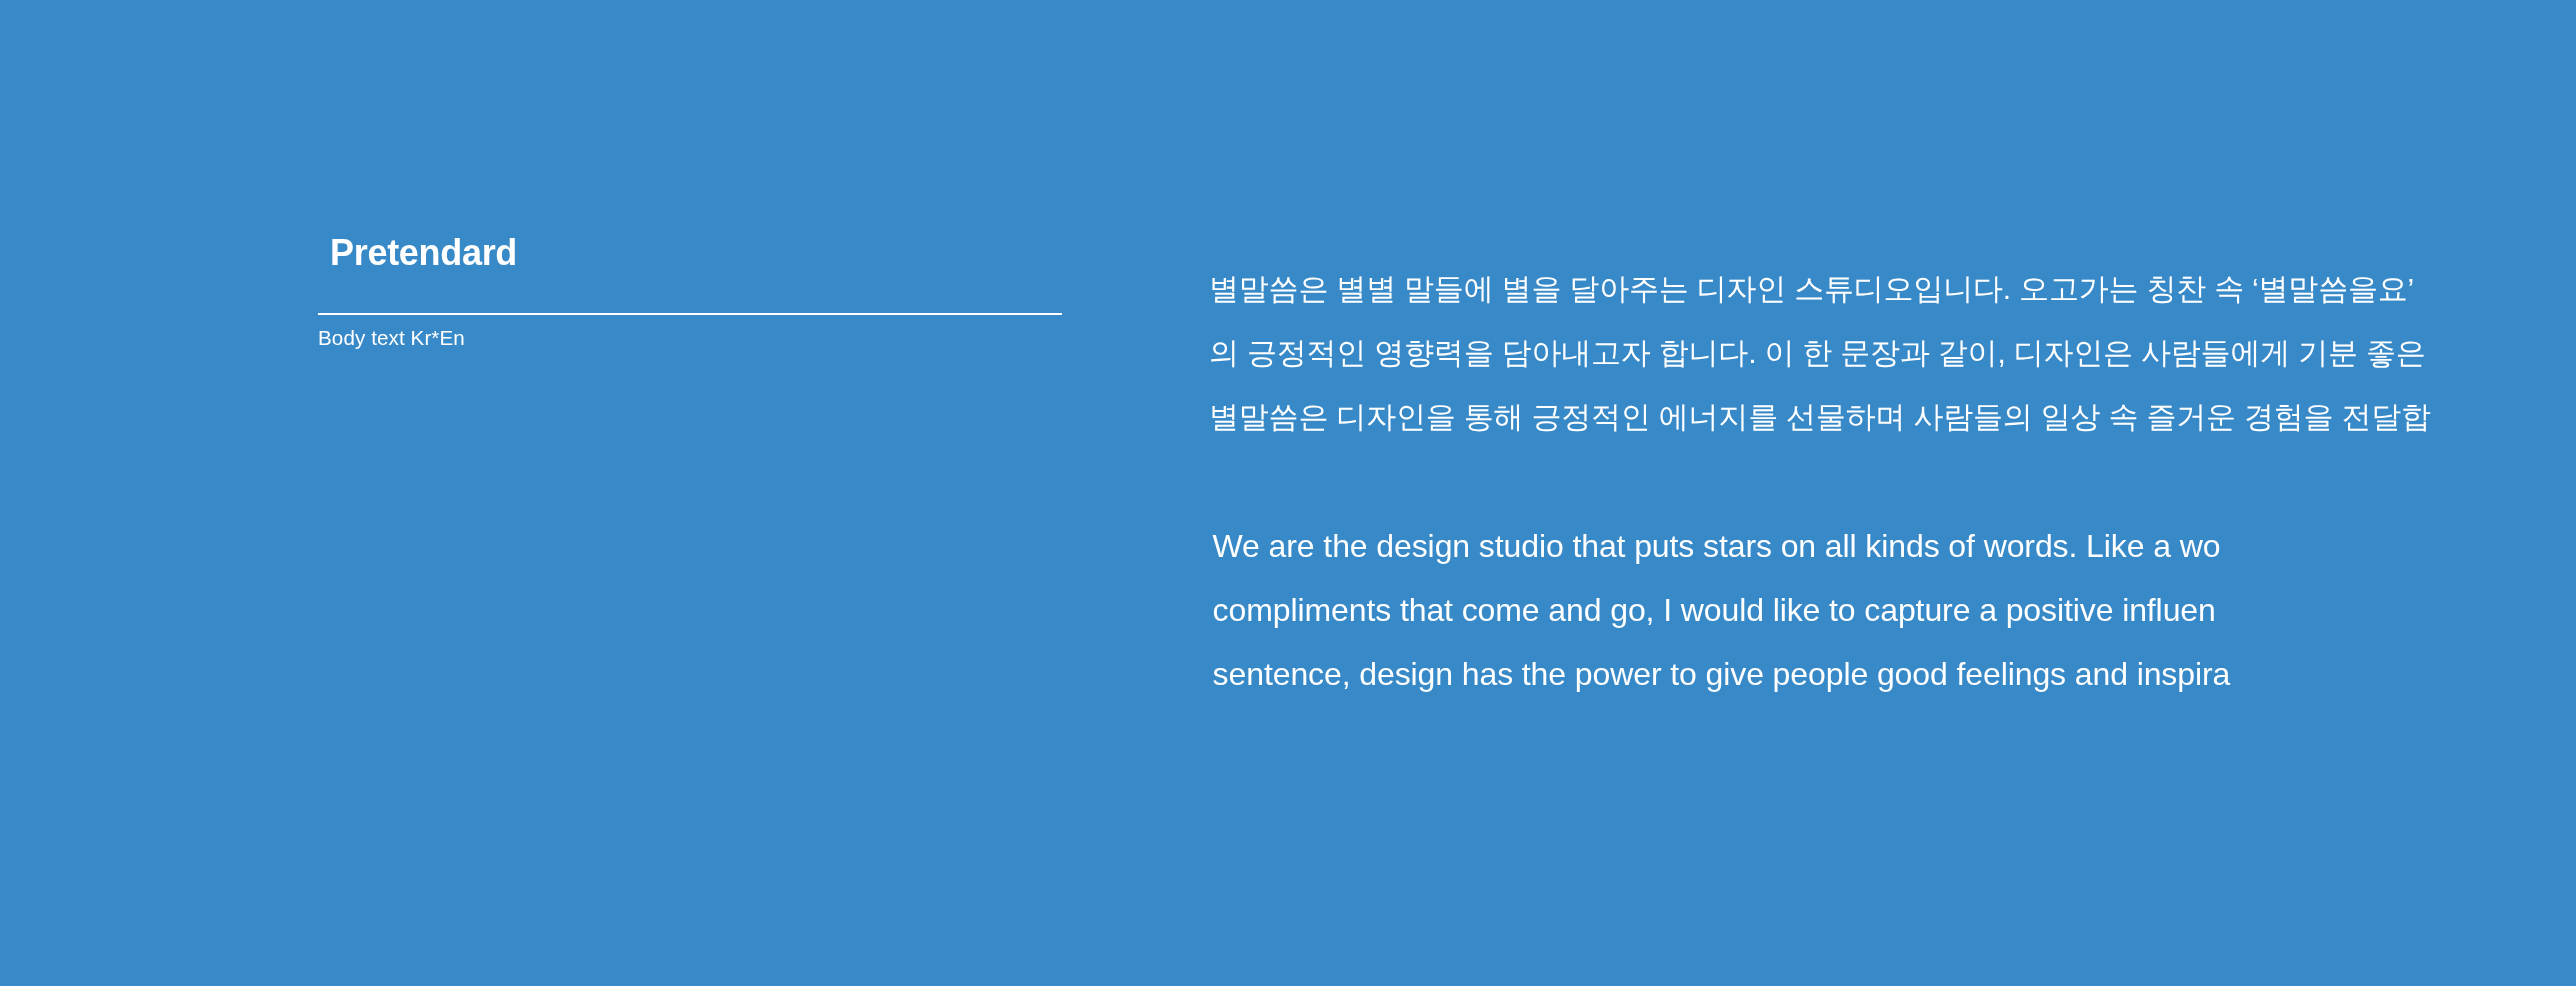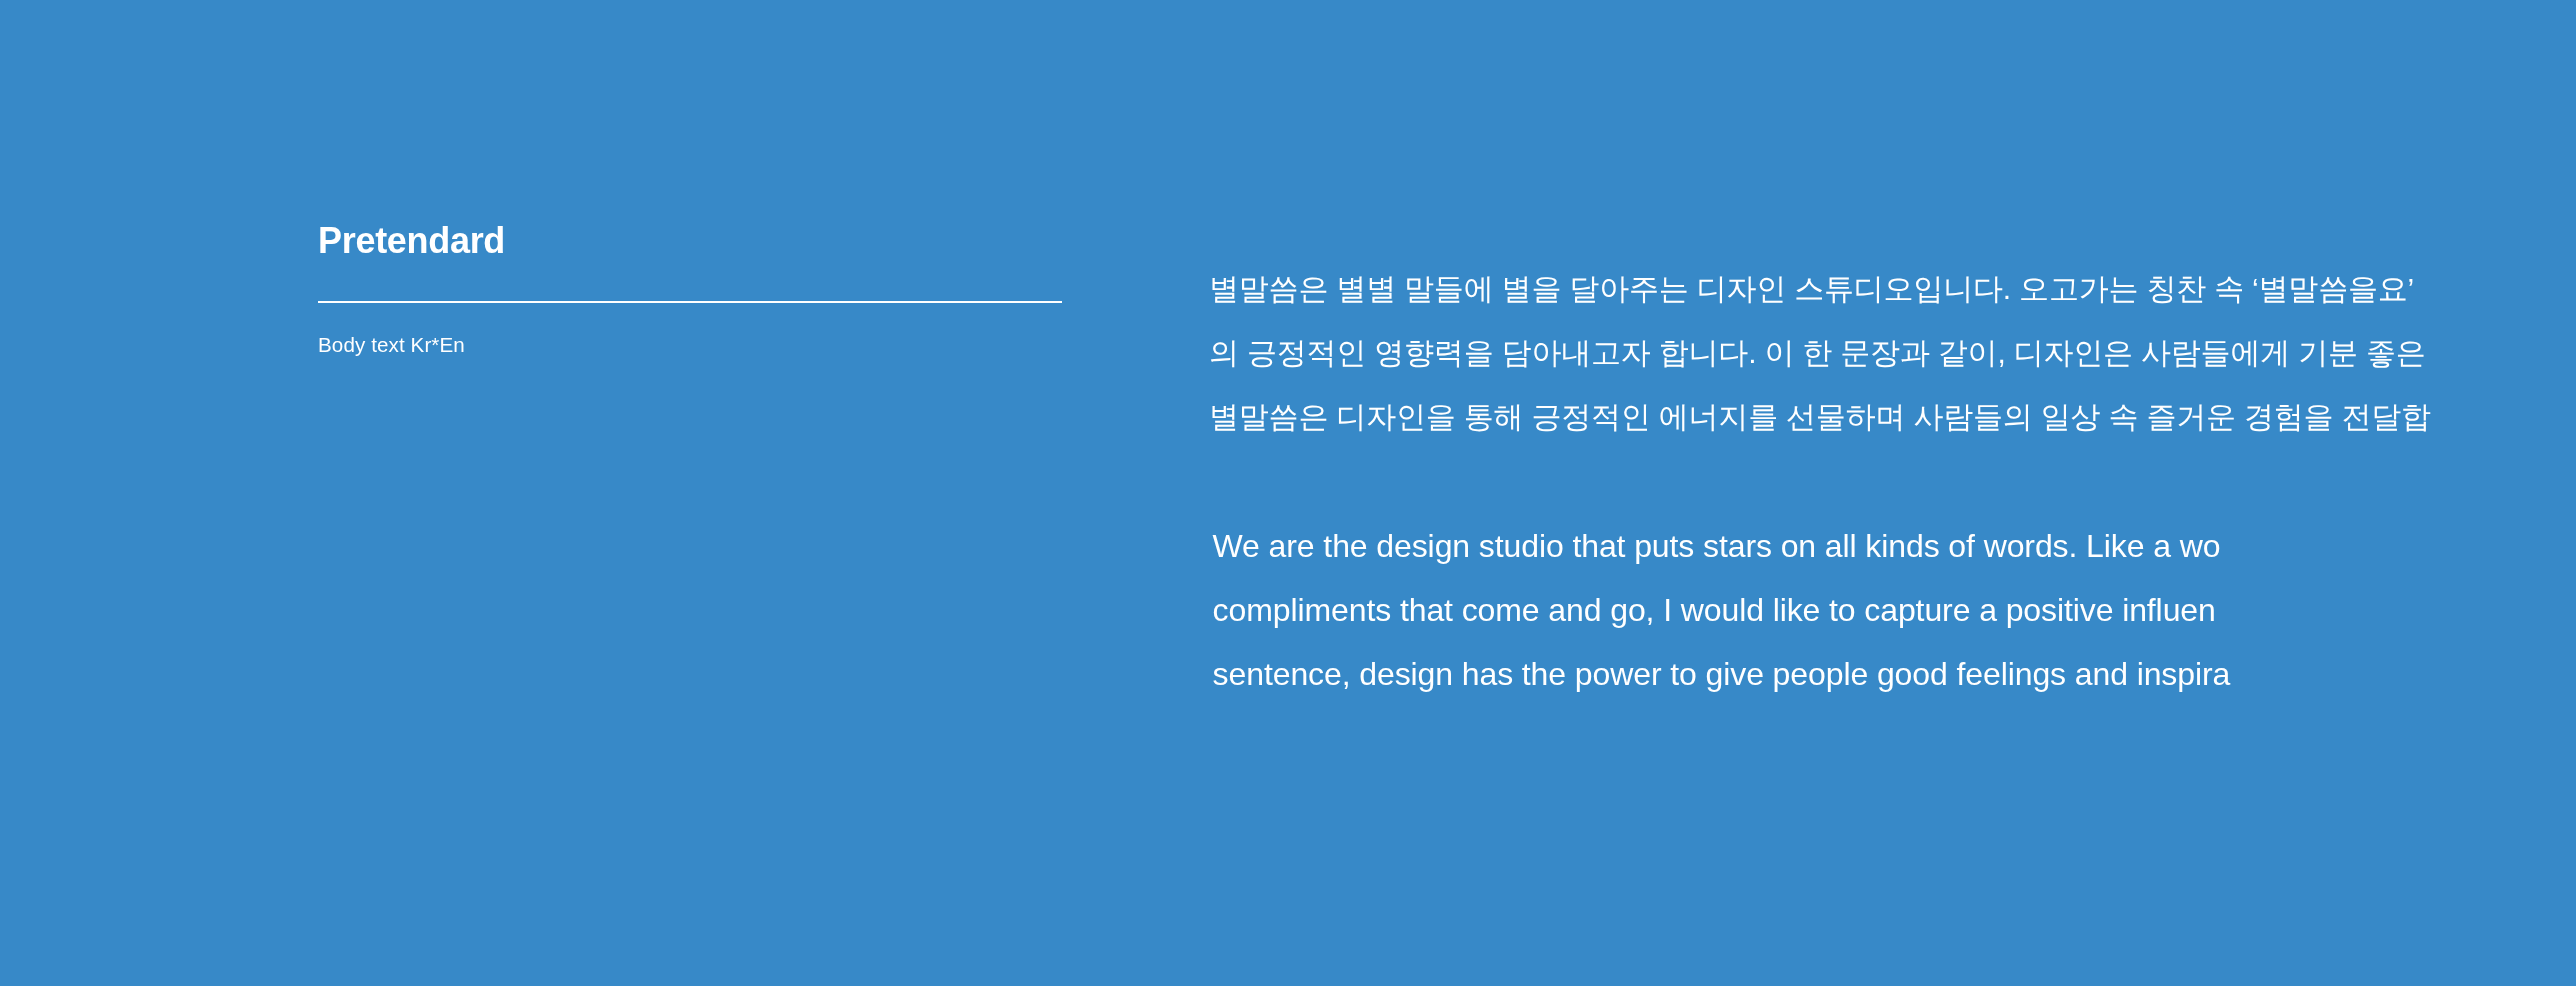--- a/index.html
+++ b/index.html
@@ -32,38 +32,38 @@
     top: 222px;
     width: 744px;
   }
 
   .font-name {
     font-size: 36px;
     font-weight: 700;
     line-height: 1.05;
     color: #ffffff;
     letter-spacing: -0.3px;
-    margin: 0;
+    margin: 12px;
     white-space: nowrap;
   }
 
   .divider-rule {
     width: 744px;
     height: 2.7px;
     background: #ffffff;
     margin: 41px 0 0 0;
     border: 0;
   }
 
   .font-caption {
     font-size: 20.6px;
     font-weight: 400;
     line-height: 1.2;
     color: #ffffff;
-    margin: 30px 0 0 0;
+    margin: 11px 0 0 0;
     letter-spacing: 0.1px;
     white-space: nowrap;
   }
 
   
   .sample-column {
     position: absolute;
     left: 1209px;
     top: 257px;
     width: 1520px; 

